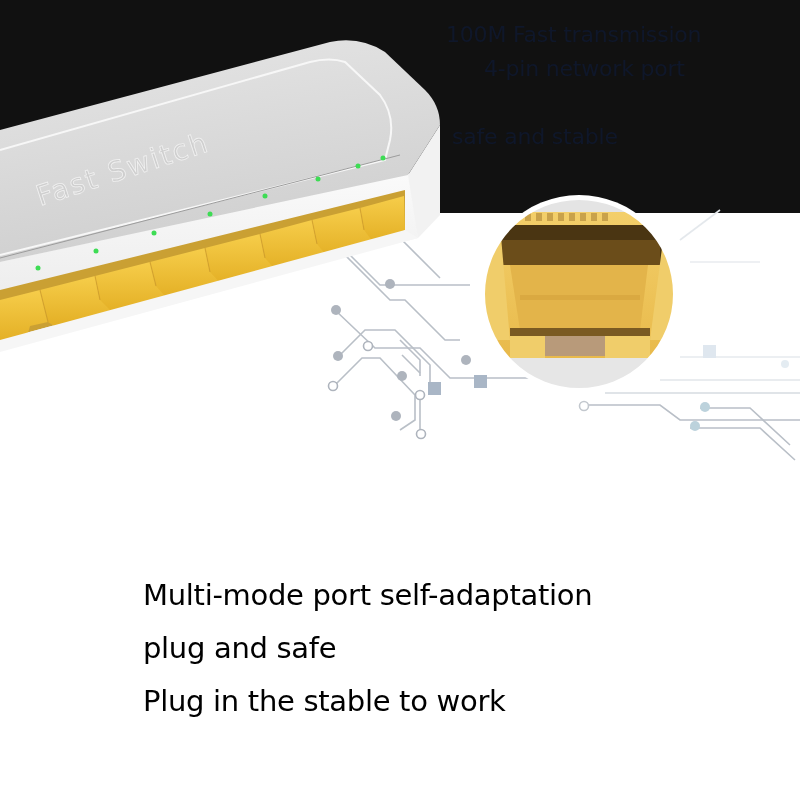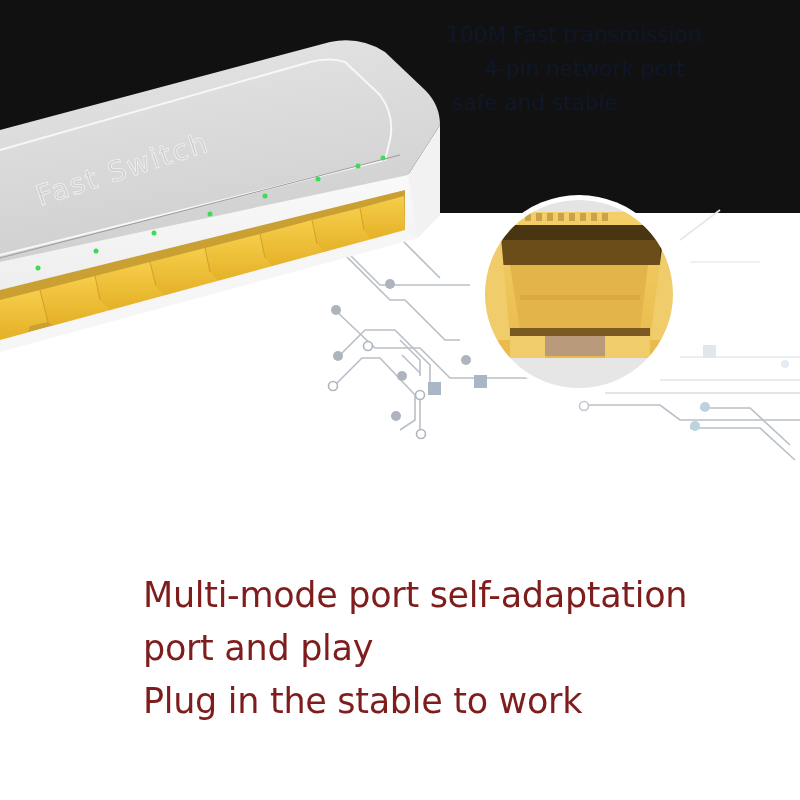--- a/index.html
+++ b/index.html
@@ -3,22 +3,22 @@
 <meta charset="utf-8">
 <style>
   html, body { margin: 0; padding: 0; }
   body { width: 800px; height: 800px; overflow: hidden; background: #ffffff; position: relative; font-family: "DejaVu Sans", sans-serif; }
   .stage { position: absolute; left: 0; top: 0; width: 800px; height: 800px; }
   .black-band { position: absolute; left: 0; top: 0; width: 800px; height: 213px; background: #111111; }
   .art { position: absolute; left: 0; top: 0; width: 800px; height: 800px; }
   .top-copy { position: absolute; left: 446px; top: 18px; color: #0f172a; font-size: 22px; line-height: 34px; letter-spacing: -0.2px; }
   .top-copy div { white-space: nowrap; }
   .top-copy .l2 { padding-left: 2px; margin-left: 36px; }
-  .top-copy .l3 { padding-left: 6px; }
-  .bottom-copy { position: absolute; left: 143px; top: 569px; color: #7f1d1d; font-size: 35px; line-height: 53px; letter-spacing: -0.3px; }
+  .top-copy .l3 { padding-left: 6px; margin-top: 34px; }
+  .bottom-copy { position: absolute; left: 143px; top: 569px; color: #000000; font-size: 29px; line-height: 53px; letter-spacing: -0.3px; }
   .bottom-copy div { white-space: nowrap; }
 </style>
 </head>
 <body>
 
 <div class="stage">
   <div class="black-band"></div>
 
   <svg class="art" viewBox="0 0 800 800" xmlns="http://www.w3.org/2000/svg">
     <defs>
@@ -169,16 +169,16 @@
   </svg>
 
   <div class="top-copy">
     <div class="l1">100M  Fast transmission</div>
     <div class="l2">4-pin network port</div>
     <div class="l3">safe and stable</div>
   </div>
 
   <div class="bottom-copy">
     <div>Multi-mode port self-adaptation</div>
-    <div>port and play</div>
+    <div>plug and safe</div>
     <div>Plug in the stable to work</div>
   </div>
 </div>
 
 </body></html>

